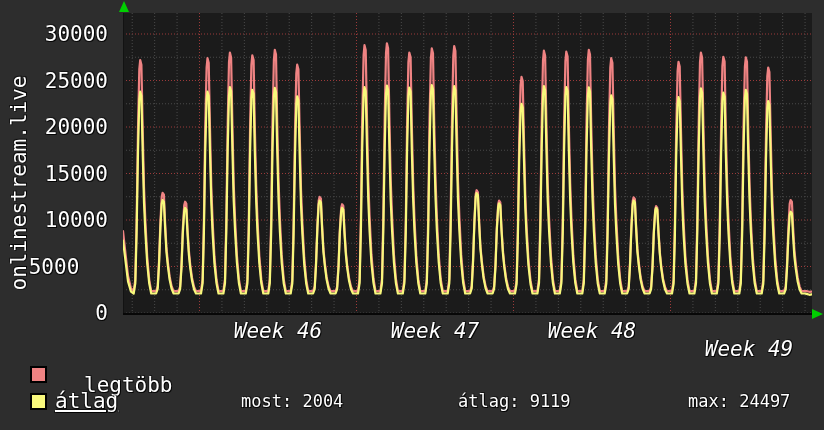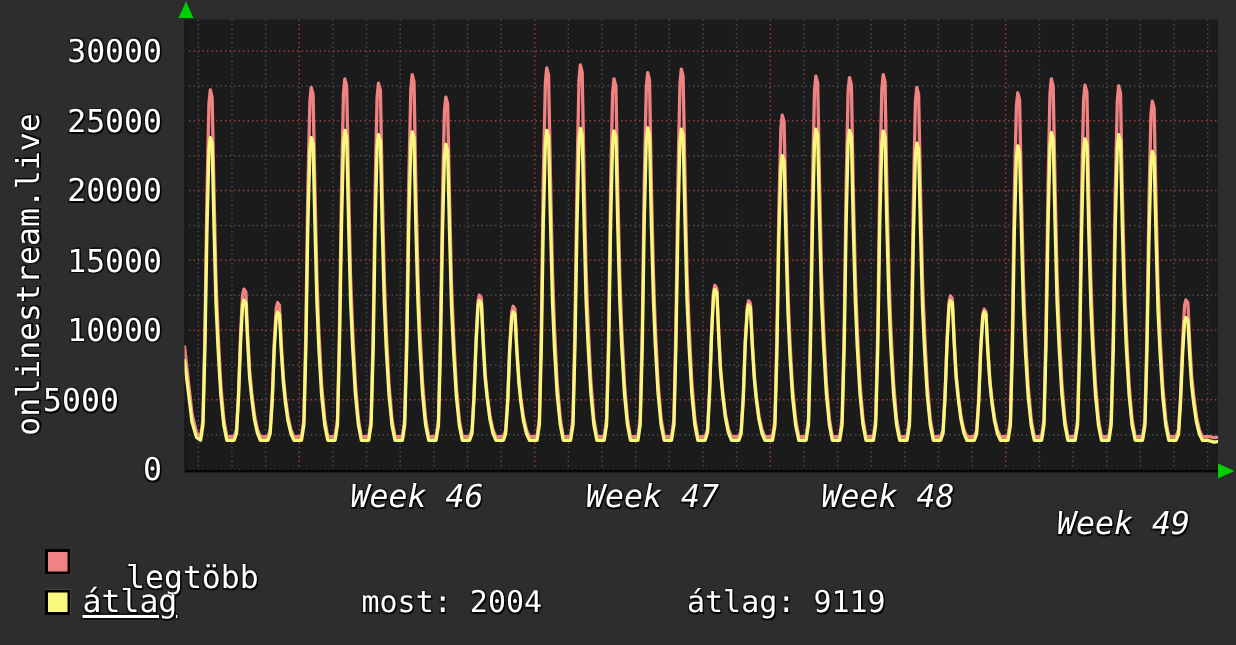--- a/index.html
+++ b/index.html
@@ -23,21 +23,21 @@
   .arrow-right{
     position:absolute;left:812px;top:309px;width:0;height:0;
     border-top:5px solid transparent;border-bottom:5px solid transparent;border-left:11px solid #00cf00;
   }
   .swatch{position:absolute;width:13px;height:13px;border:2px solid #000000;}
   .sw1{left:30px;top:366px;}
   .sw2{left:30px;top:393px;}
   .ltext{position:absolute;font-size:21px;line-height:22px;white-space:nowrap;}
   .lt1{left:55px;top:374px;margin-left:29px;}
   .lt2{left:55px;top:390px;text-decoration:underline;}
-  .stat{position:absolute;top:390px;font-size:20px;line-height:22px;white-space:nowrap;padding-left:28px;}
+  .stat{position:absolute;top:390px;font-size:17px;line-height:22px;white-space:nowrap;padding-left:28px;}
   .st1{left:213px;}
   .st2{left:430px;}
   .st3{left:660px;}
 </style>
 </head>
 <body>
 
 <div class="stage">
   <div class="vtitle">onlinestream.live</div>
 
@@ -114,13 +114,14 @@
       <div class="xlabel" style="left: 749px; margin-top: 18px;">Week 49</div>
     </div>
 
   <span class="swatch sw1" id="sw0" style="background: rgb(239, 131, 131);"></span>
   <span class="ltext lt1">legtöbb</span>
   <span class="swatch sw2" id="sw1" style="background: rgb(248, 248, 124);"></span>
   <span class="ltext lt2">átlag</span>
 
   <span class="stat st1">most: 2004</span>
   <span class="stat st2">átlag: 9119</span>
+  <span class="stat st3">max: 24497</span>
 </div>
 
 </body></html>

